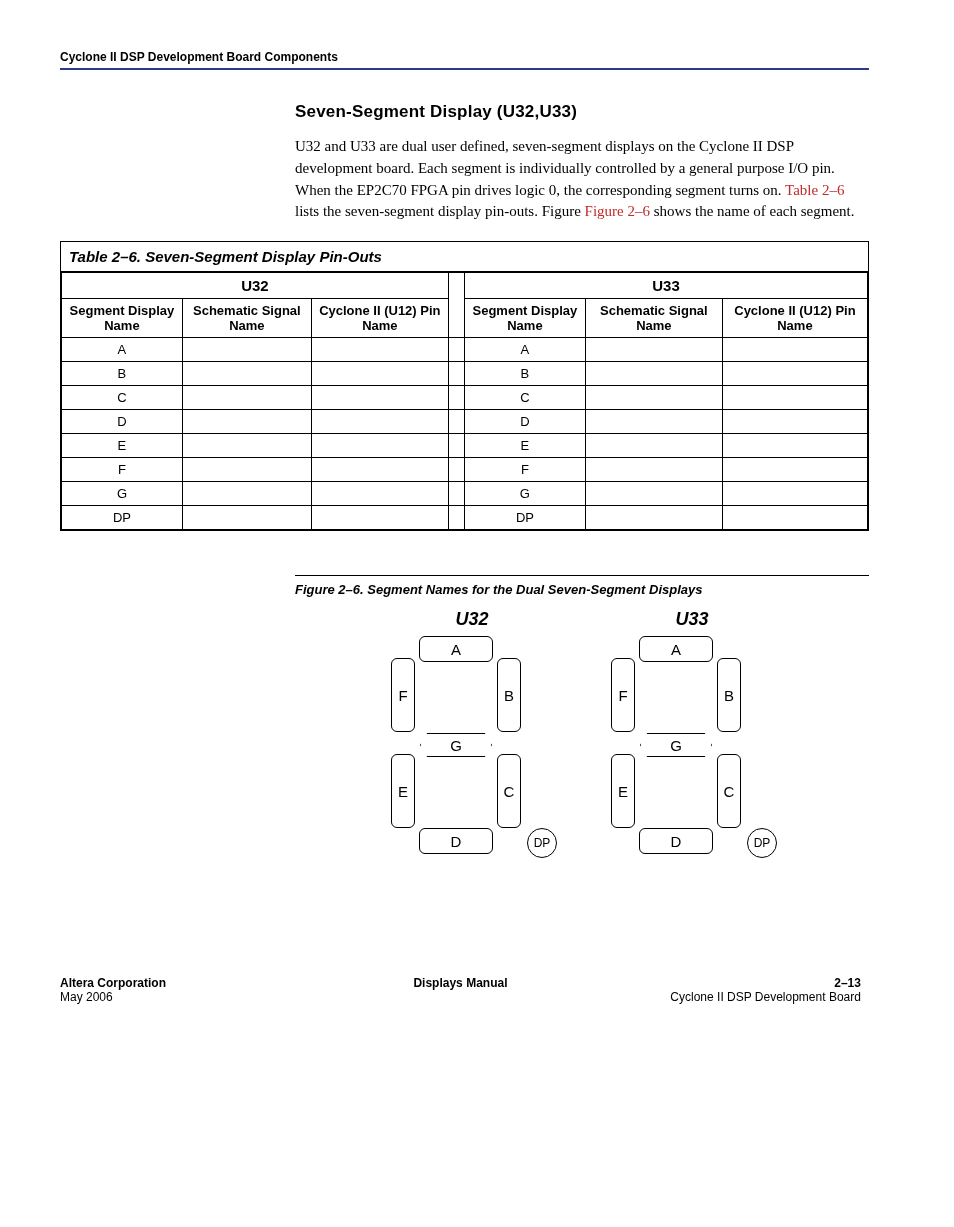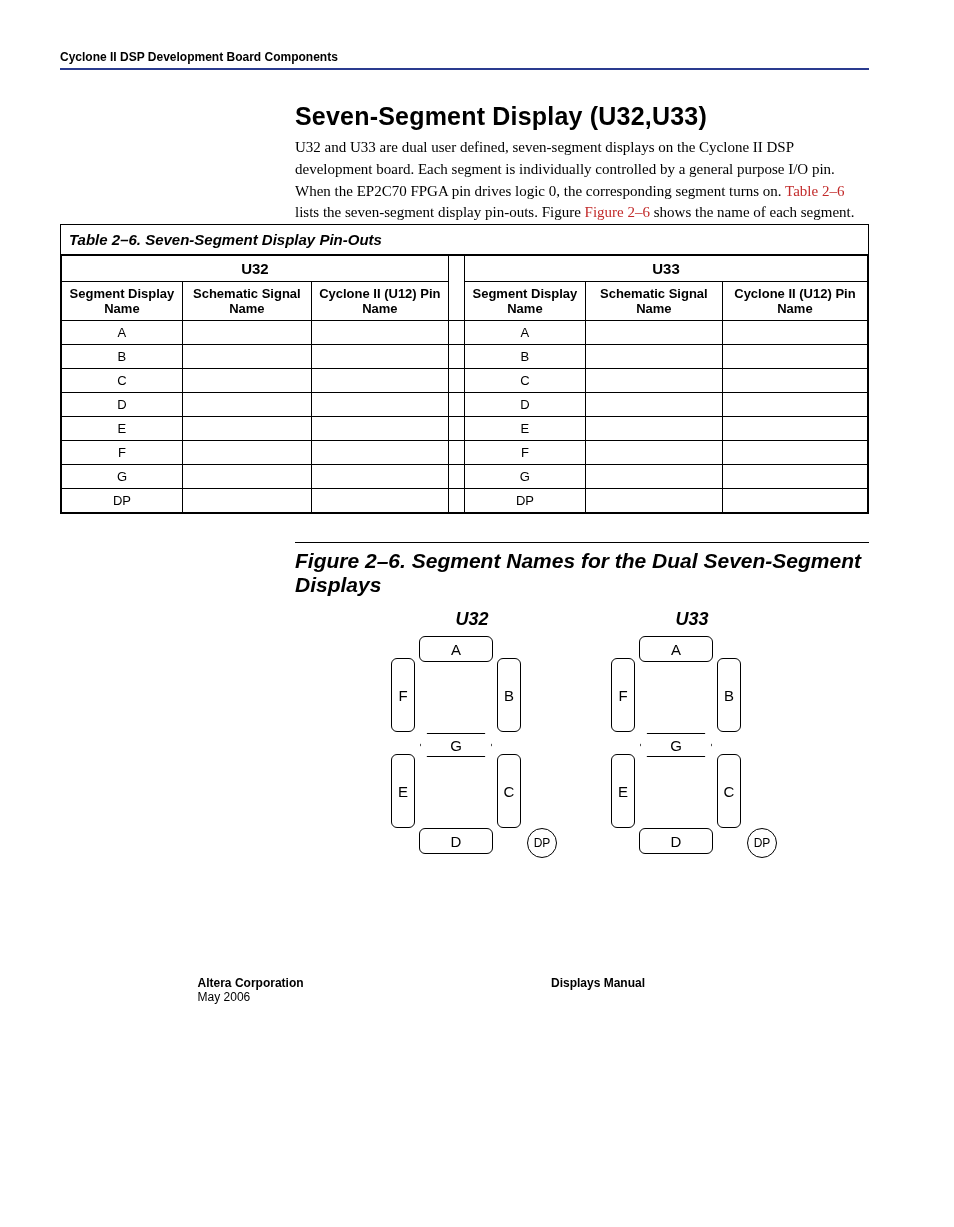--- a/index.html
+++ b/index.html
@@ -22,35 +22,36 @@
   .head-rule {
     border: none;
     border-top: 2px solid #2a3b8f;
     margin-bottom: 32px;
   }
   .content-indent {
     margin-left: 235px;
   }
   .section-heading {
     font-weight: bold;
-    font-size: 25px;
-    margin-bottom: 6px;
+    font-size: 17px;
+    margin-bottom: 14px;
     letter-spacing: 0.2px;
   }
   .body-text {
     font-family: "Palatino Linotype", "Book Antiqua", Palatino, serif;
     font-size: 15px;
     line-height: 1.45;
+    margin-bottom: 18px;
   }
   .body-text .xref {
     color: #c22a2a;
   }
   .table-wrap {
     border: 1px solid #000;
-    margin-bottom: 28px;
+    margin-bottom: 44px;
   }
   .table-caption {
     font-style: italic;
     font-weight: bold;
     font-size: 15px;
     padding: 6px 8px;
     border-bottom: 1px solid #000;
   }
   table.pinout {
     width: 100%;
@@ -76,21 +77,21 @@
     border-right: 1px solid #000 !important;
     width: 8px;
     padding: 0 !important;
   }
   table.pinout tbody td.seg {
     font-family: Arial, Helvetica, sans-serif;
   }
   .figure-caption {
     font-style: italic;
     font-weight: bold;
-    font-size: 21px;
+    font-size: 13px;
     text-align: left;
     margin: 0 0 12px 0;
     border-top: 1px solid #000;
     padding-top: 6px;
   }
   .figure-area {
     margin-left: 235px;
   }
   .sevenseg-wrap {
     display: flex;
@@ -161,21 +162,21 @@
     left: 140px; top: 192px;
     width: 30px; height: 30px;
     border: 1.5px solid #000;
     border-radius: 50%;
     display:flex; align-items:center; justify-content:center;
     font-size: 12px;
     background:#fff;
   }
   .footer {
     display: flex;
-    justify-content: center;
+    justify-content: flex-start;
     font-size: 12px;
     margin-top: 20px;
   }
   .footer .left, .footer .center, .footer .right {
     width: 33%;
   }
   .footer .left { text-align: left; font-weight: bold; }
   .footer .center { text-align: center; font-weight: bold; }
   .footer .right { text-align: right; font-weight: bold; }
   .footer .sub { font-weight: normal; display:block; }
@@ -335,14 +336,18 @@
   </div>
 
   <div class="footer">
     <div class="left">
       <span>Altera Corporation</span>
       <span class="sub">May 2006</span>
     </div>
     <div class="center">
       <span>Displays Manual</span>
     </div>
+    <div class="right">
+      <span>2–13</span>
+      <span class="sub">Cyclone II DSP Development Board</span>
+    </div>
   </div>
 </div>
 
 </body></html>

